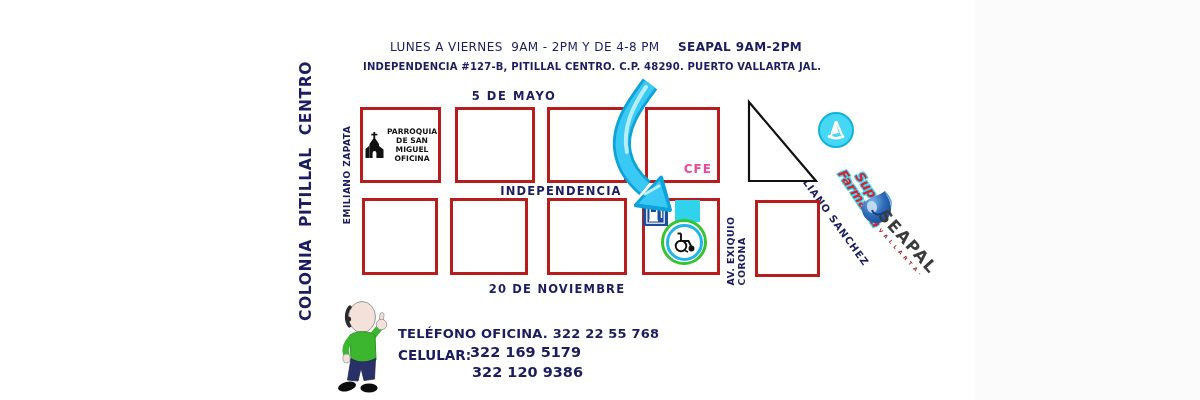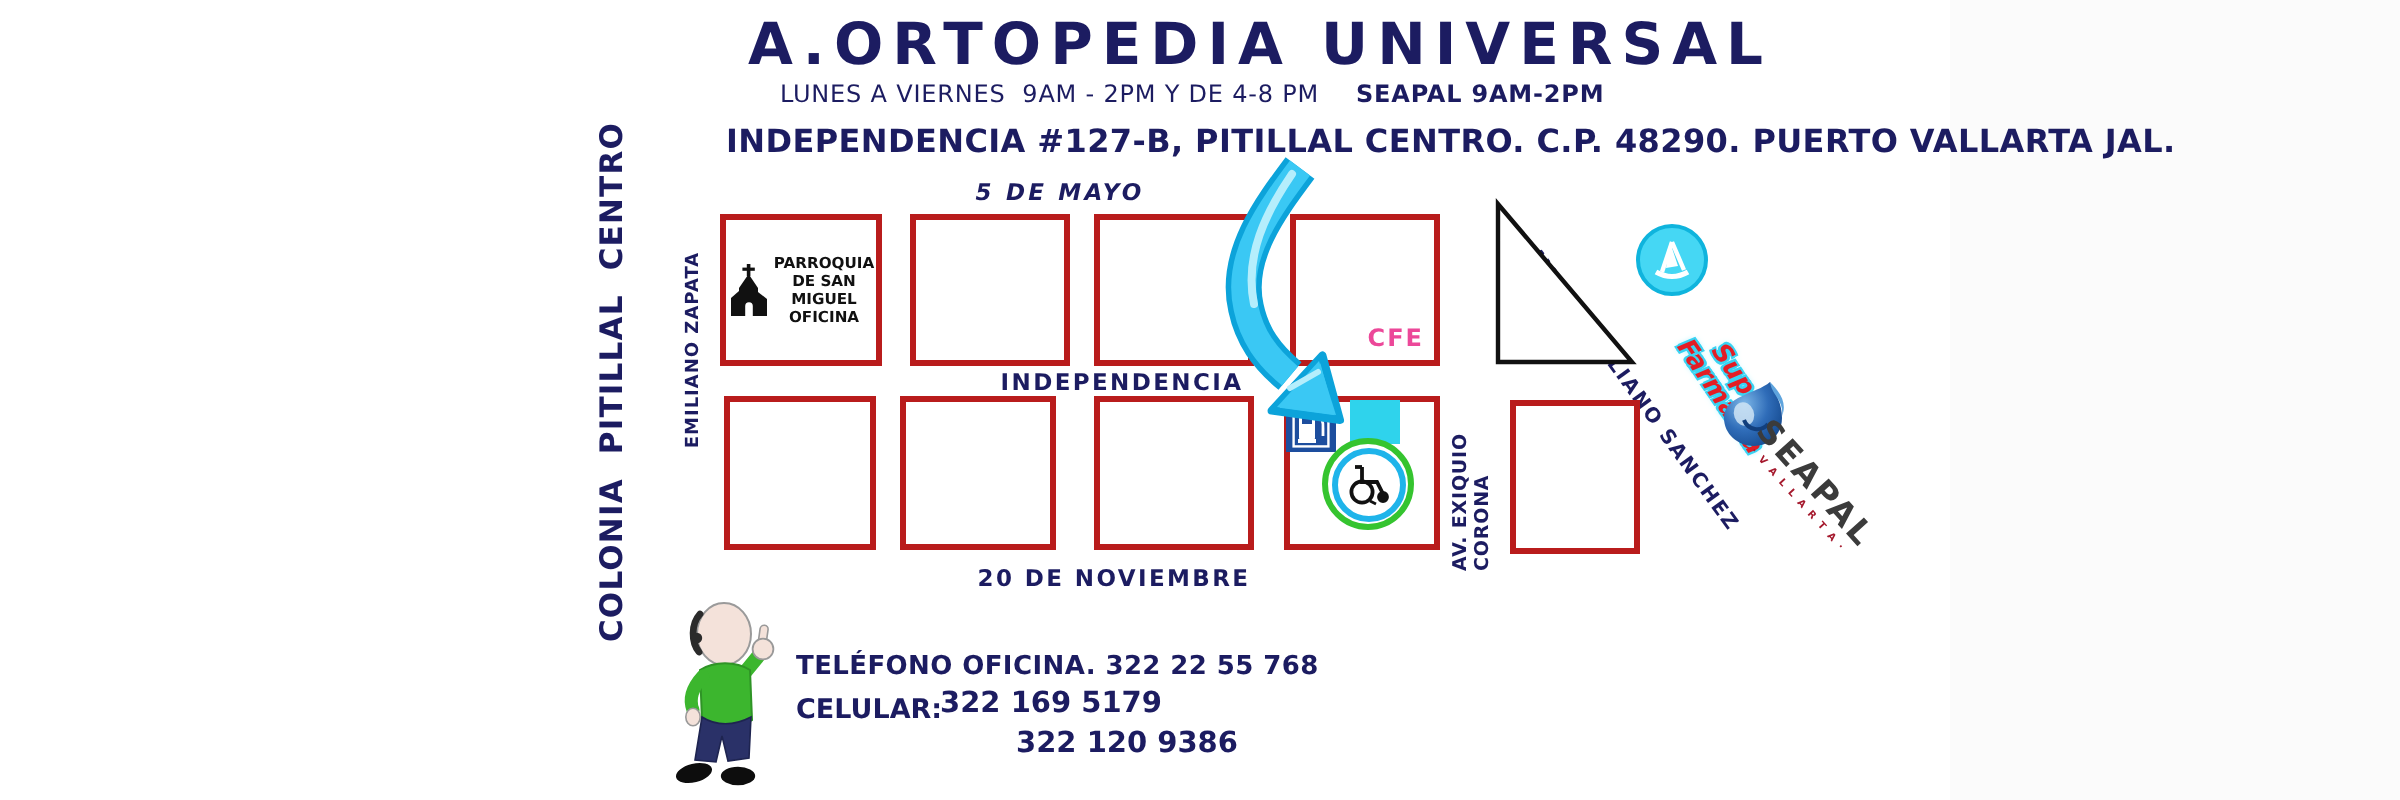--- a/index.html
+++ b/index.html
@@ -10,26 +10,26 @@
   .navy{color:#1c1c61;}
   .abs{position:absolute;}
   .pre{white-space:pre;}
   .nowrap{white-space:nowrap;}
   
   #right-pad{left:975px;top:0;width:225px;height:400px;background:#fbfbfb;}
   
   #title{left:630px;top:22px;transform:translate(-50%,-50%);font-size:29px;font-weight:bold;letter-spacing:4.5px;}
   #hours-week{left:390px;top:40px;font-size:12px;font-weight:normal;letter-spacing:.4px;}
   #hours-sat{left:678px;top:40px;font-size:12px;font-weight:bold;letter-spacing:.4px;}
-  #address{left:363px;top:61px;font-size:16px;font-weight:bold;letter-spacing:.2px;}
+  #address{left:363px;top:61px;font-size:10px;font-weight:bold;letter-spacing:.2px;}
   
   #colonia{left:306px;top:191px;transform:translate(-50%,-50%) rotate(-90deg);font-size:15.5px;font-weight:bold;letter-spacing:.6px;}
   
   .street{position:absolute;color:#1c1c61;font-weight:bold;font-size:11.5px;letter-spacing:1.6px;white-space:nowrap;}
-  #street-top{left:530px;top:96px;transform:translate(-50%,-50%);font-style:italic;}
+  #street-top{left:514px;top:96px;transform:translate(-50%,-50%);}
   #street-mid{left:561px;top:191px;transform:translate(-50%,-50%);letter-spacing:1.2px;}
   #street-bottom{left:557px;top:289px;transform:translate(-50%,-50%);letter-spacing:1.2px;}
   #street-left{left:347px;top:175px;transform:translate(-50%,-50%) rotate(-90deg);font-size:9px;letter-spacing:.5px;}
   #street-right{left:736px;top:251px;transform:translate(-50%,-50%) rotate(-90deg);font-size:9.5px;letter-spacing:.4px;text-align:left;line-height:11px;}
   #street-diag{left:816px;top:195px;transform:translate(-50%,-50%) rotate(54deg);font-size:10px;letter-spacing:1px;}
   
   .blk{position:absolute;background:#fff;border:3px solid #b91c1c;box-sizing:border-box;}
   #blk-church{left:360px;top:107px;width:81px;height:76px;display:flex;align-items:center;justify-content:center;gap:2px;padding:2px;}
   #blk-t2{left:455px;top:107px;width:80px;height:76px;}
   #blk-t3{left:547px;top:107px;width:80px;height:76px;}
@@ -50,30 +50,29 @@
   #sf-circle{left:818px;top:112px;width:36px;height:36px;border-radius:50%;background:#45d7f4;border:2px solid #0fb4dd;box-sizing:border-box;display:flex;align-items:center;justify-content:center;}
   #sf-text{left:865px;top:195px;transform:translate(-50%,-50%) rotate(56deg);font-size:13px;font-weight:bold;font-style:italic;color:#e31d25;text-align:center;line-height:13px;
     text-shadow:1px 1px 0 #39d3f3,-1px -1px 0 #39d3f3,1px -1px 0 #39d3f3,-1px 1px 0 #39d3f3,0 0 3px #7fe6fb;}
   #seapal-text{left:903px;top:246px;transform:translate(-50%,-50%) rotate(48deg);text-align:center;line-height:13px;}
   #seapal-name{font-size:16.5px;font-weight:bold;color:#3b3b3b;letter-spacing:1.5px;display:block;}
   #seapal-sub{font-size:5px;font-weight:bold;color:#a5192d;letter-spacing:1px;display:block;}
   
   #office-phone{left:398px;top:326px;font-size:13px;font-weight:bold;letter-spacing:.2px;}
   #cell-label{left:398px;top:347px;font-size:13.5px;font-weight:bold;}
   #cell1{left:470px;top:344px;font-size:14.5px;font-weight:bold;}
-  #cell2{left:472px;top:364px;font-size:14.5px;font-weight:bold;margin-left:36px;}
+  #cell2{left:472px;top:364px;font-size:14.5px;font-weight:bold;}
   svg{display:block;}
 </style>
 </head>
 <body>
 
 <div id="canvas">
   <div id="right-pad" class="abs"></div>
 
-  <div id="title" class="abs navy nowrap">A.ORTOPEDIA UNIVERSAL</div>
   <div id="hours-week" class="abs navy pre">LUNES A VIERNES  9AM - 2PM Y DE 4-8 PM</div>
   <div id="hours-sat" class="abs navy pre">SEAPAL 9AM-2PM</div>
   <div id="address" class="abs navy nowrap">INDEPENDENCIA #127-B, PITILLAL CENTRO. C.P. 48290. PUERTO VALLARTA JAL.</div>
 
   <div id="colonia" class="abs navy pre">COLONIA  PITILLAL  CENTRO</div>
 
   <div id="street-top" class="street">5 DE MAYO</div>
   <div id="street-mid" class="street">INDEPENDENCIA</div>
   <div id="street-bottom" class="street">20 DE NOVIEMBRE</div>
   <div id="street-left" class="street">EMILIANO ZAPATA</div>

